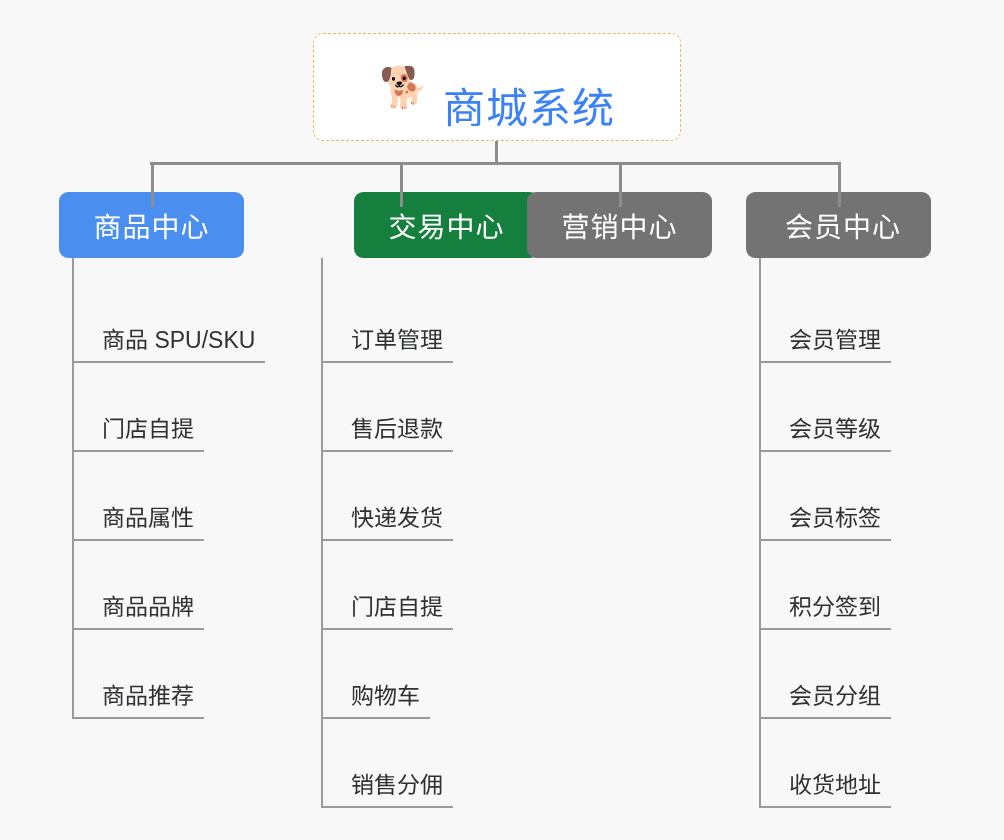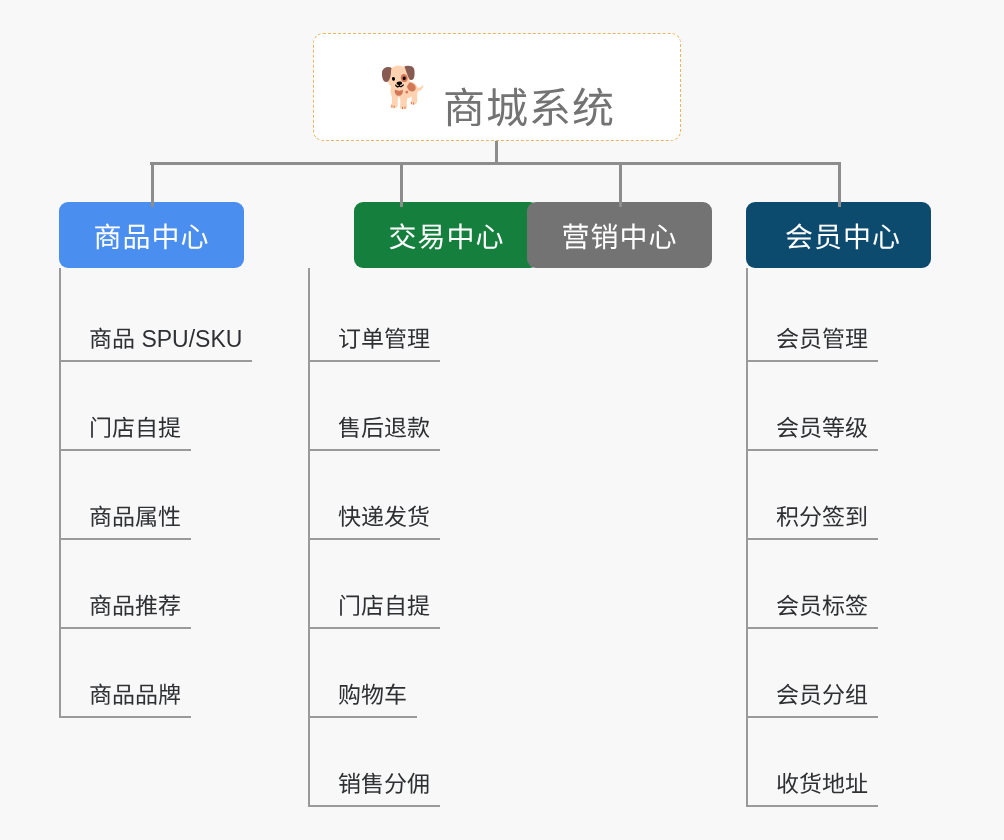--- a/index.html
+++ b/index.html
@@ -38,21 +38,21 @@
     gap: 14px;
   }
   .root-emoji {
     font-size: 40px;
     line-height: 1;
     display: block;
   }
   .root-title {
     font-size: 42px;
     line-height: 1;
-    color: #737373;
+    color: #3b82f6;
     letter-spacing: 1px;
     white-space: nowrap;
     margin-top: 44px;
   }
 
   
   .conn {
     position: absolute;
     background: #8d8d8d;
   }
@@ -70,41 +70,42 @@
   }
   .conn-drop {            
     top: 162px;
     width: 3px;
     height: 45px;
   }
 
   
   .branch {
     position: absolute;
-    top: 202px;
+    top: 192px;
     width: 185px;
   }
   .branch-header {
     box-sizing: border-box;
     width: 185px;
     height: 66px;
     border-radius: 9px;
     display: flex;
     align-items: center;
     justify-content: center;
     color: #ffffff;
     font-size: 28px;
     letter-spacing: 1px;
     white-space: nowrap;
   }
 
   
   .branch-body {
     position: relative;
-    padding-top: 5px;
+    margin-left: 13px;
+    padding-top: 16px;
   }
   .trunk {
     position: absolute;
     left: 0;
     top: 0;
     bottom: 0;
     width: 2px;
     background: #9a9a9a;
   }
   .leaf {
@@ -150,24 +151,24 @@
           <div class="leaf">
             <span class="leaf-label">商品 SPU/SKU</span>
           </div>
           <div class="leaf">
             <span class="leaf-label">门店自提</span>
           </div>
           <div class="leaf">
             <span class="leaf-label">商品属性</span>
           </div>
           <div class="leaf">
+            <span class="leaf-label">商品品牌</span>
+          </div>
+          <div class="leaf">
             <span class="leaf-label">商品推荐</span>
-          </div>
-          <div class="leaf">
-            <span class="leaf-label">商品品牌</span>
           </div>
         </div>
       </div>
       <div class="branch" style="left: 308px;">
         <div class="branch-header" style="background: #15803d; margin-left: 46px;">
           <span>交易中心</span>
         </div>
         <div class="branch-body">
           <div class="trunk"></div>
           <div class="leaf">
@@ -189,36 +190,36 @@
             <span class="leaf-label">销售分佣</span>
           </div>
         </div>
       </div>
       <div class="branch" style="left: 527px;">
         <div class="branch-header" style="background: #737373;">
           <span>营销中心</span>
         </div>
       </div>
       <div class="branch" style="left: 746px;">
-        <div class="branch-header" style="background: #0c4a6e; padding-left: 9px;">
+        <div class="branch-header" style="background: #737373; padding-left: 9px;">
           <span>会员中心</span>
         </div>
         <div class="branch-body">
           <div class="trunk"></div>
           <div class="leaf">
             <span class="leaf-label">会员管理</span>
           </div>
           <div class="leaf">
             <span class="leaf-label">会员等级</span>
           </div>
           <div class="leaf">
+            <span class="leaf-label">会员标签</span>
+          </div>
+          <div class="leaf">
             <span class="leaf-label">积分签到</span>
-          </div>
-          <div class="leaf">
-            <span class="leaf-label">会员标签</span>
           </div>
           <div class="leaf">
             <span class="leaf-label">会员分组</span>
           </div>
           <div class="leaf">
             <span class="leaf-label">收货地址</span>
           </div>
         </div>
       </div>
     </div>

